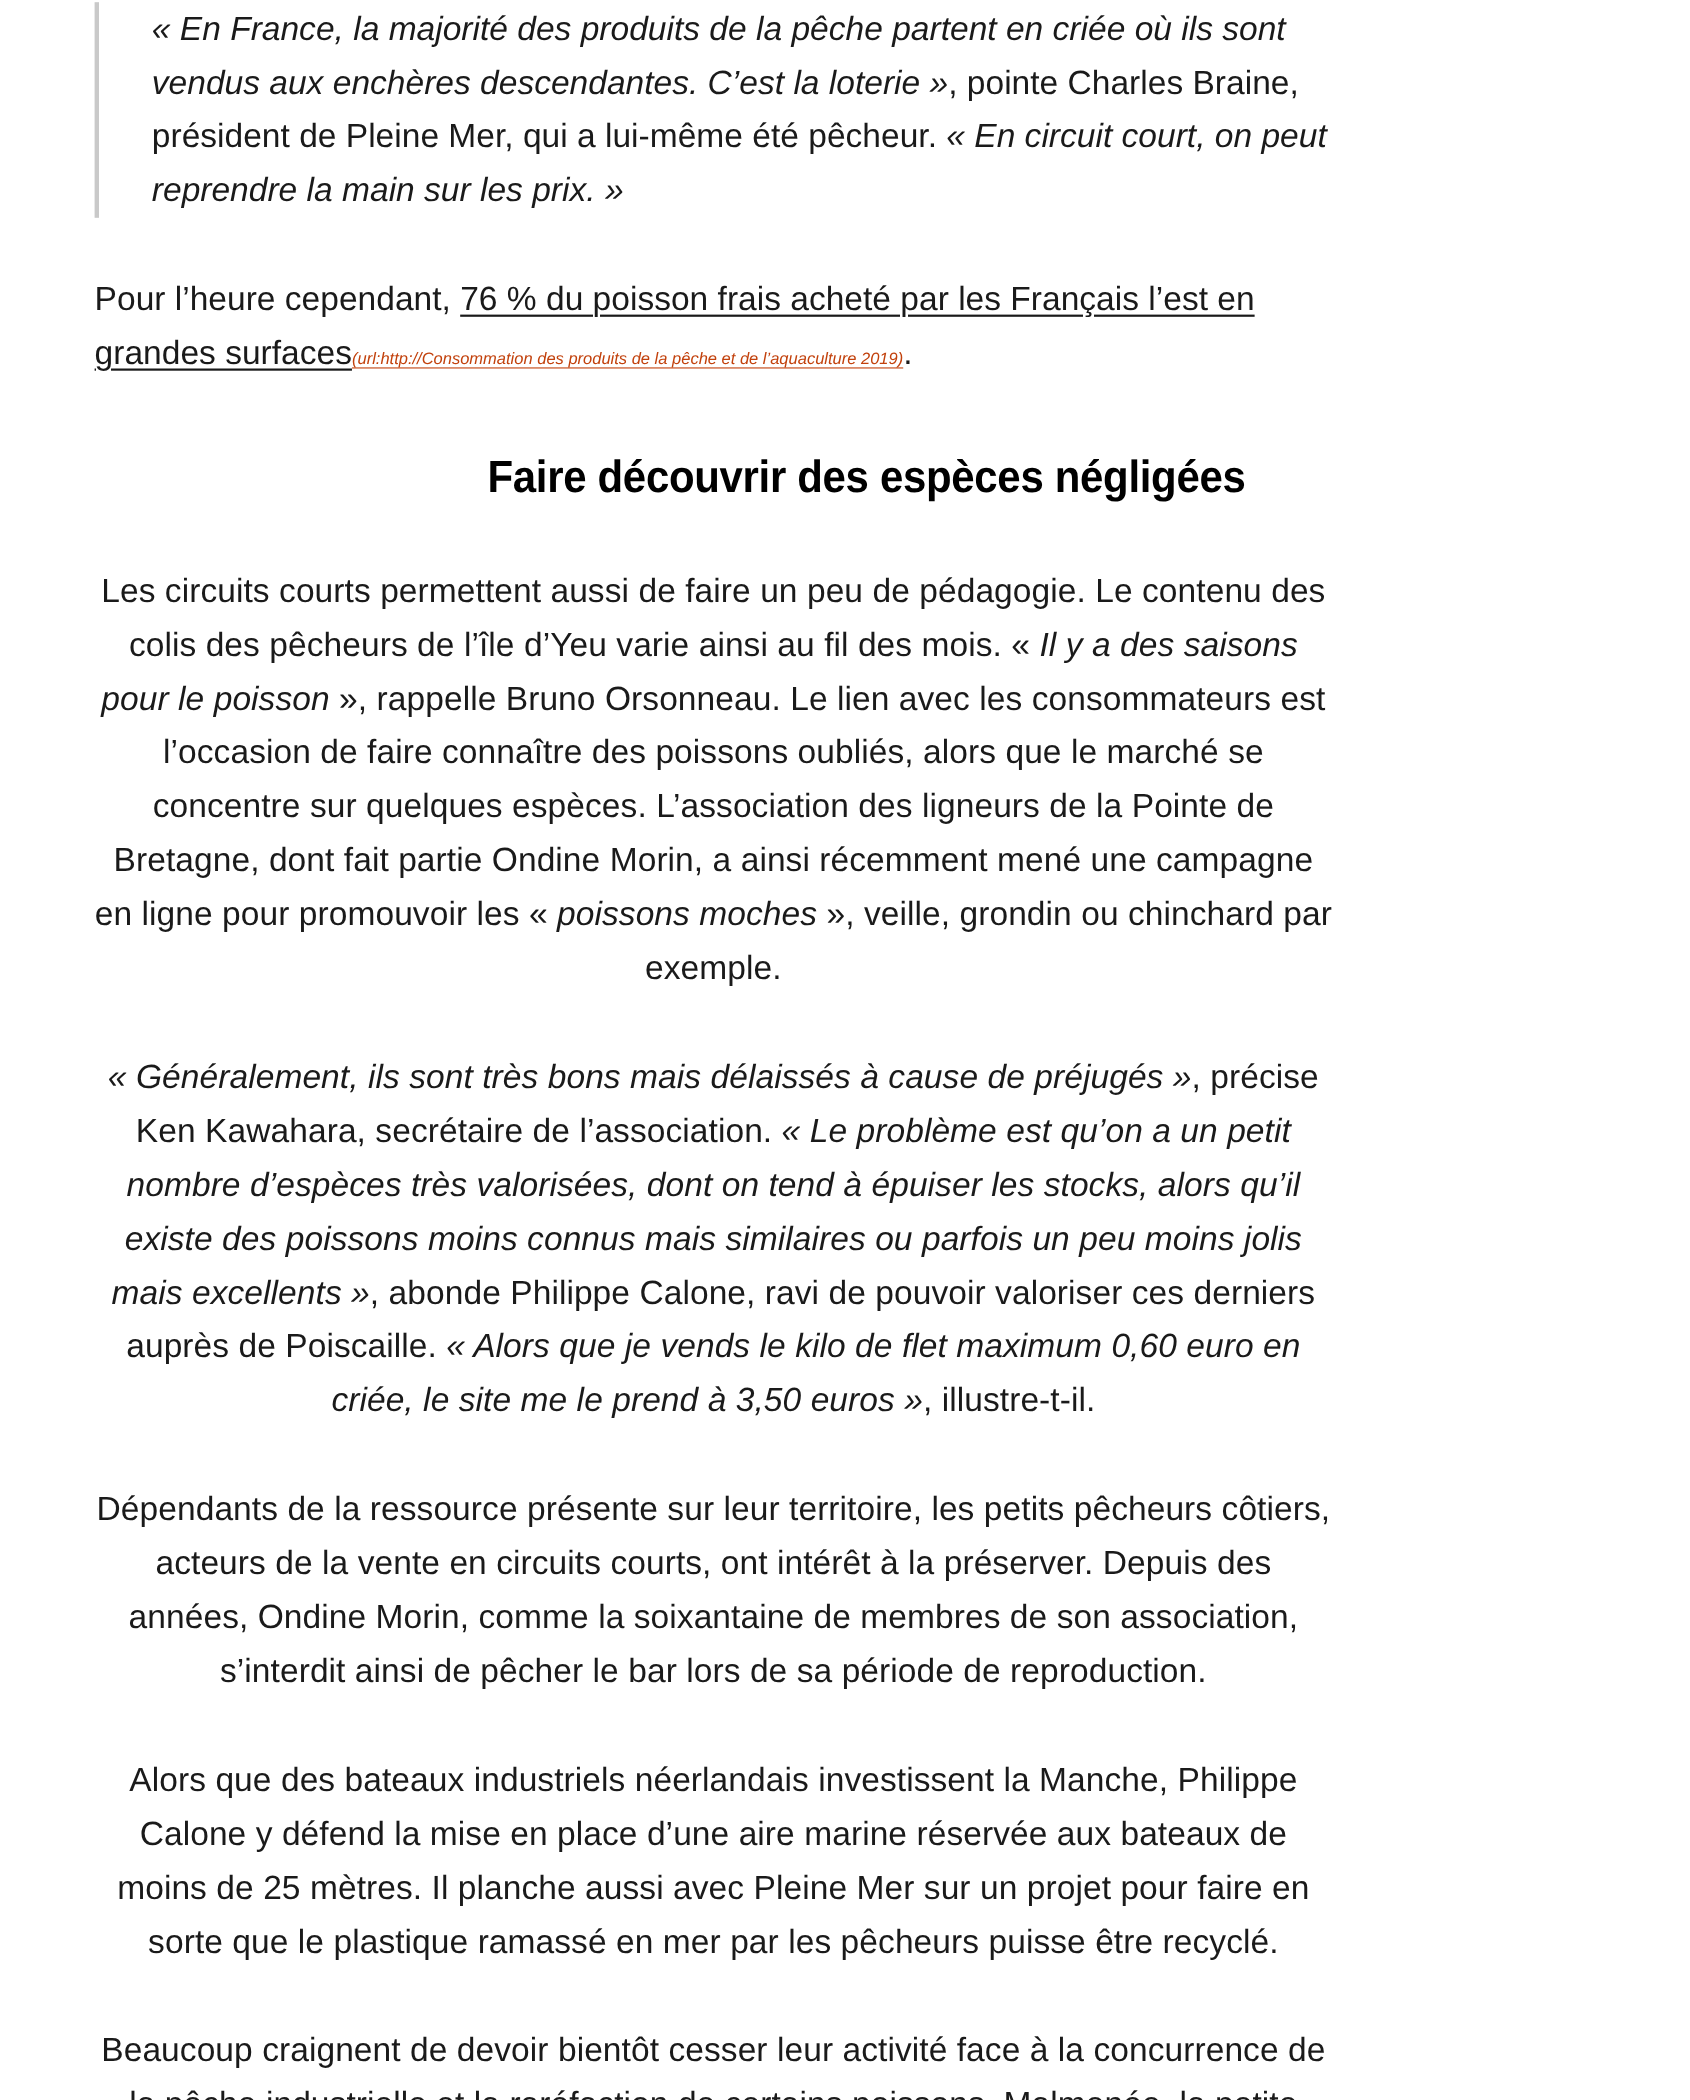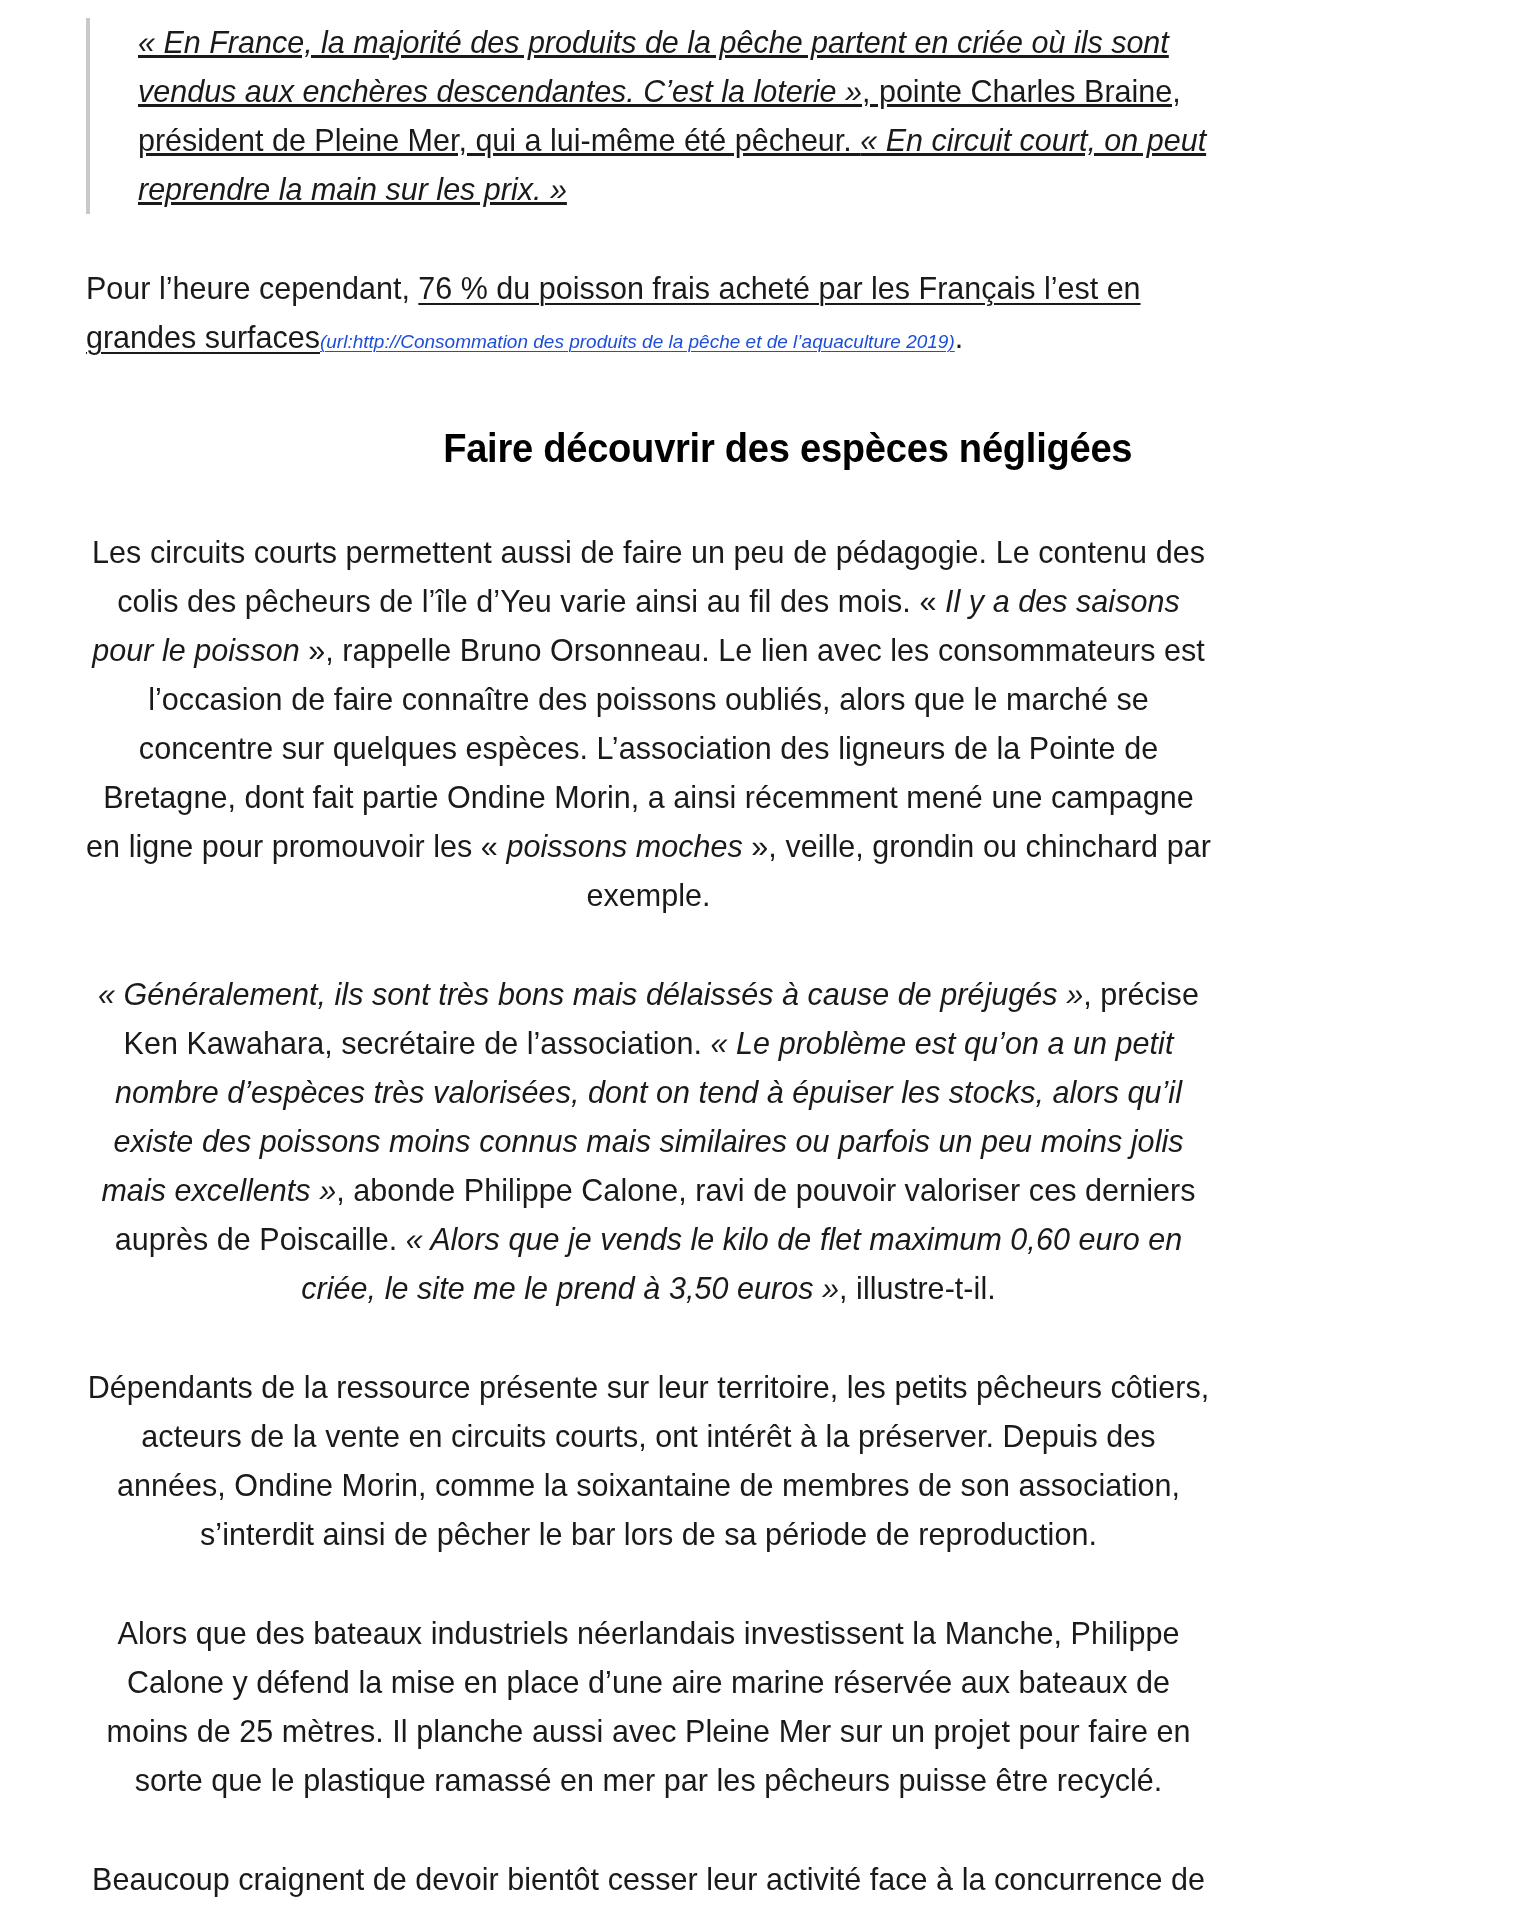--- a/index.html
+++ b/index.html
@@ -28,27 +28,26 @@
     width: 1125px;
     margin: 0 0 0 86px;
     padding-top: 2px;
     box-sizing: border-box;
   }
 
   
   .blockquote {
     border-left: 4px solid #c9c9c9;
     padding: 0 0 0 48px;
-    margin: 16px 0 0 0;
+    margin: 0 0 0 0;
     font-style: italic;
     font-size: 30.5px;
     line-height: 49px;
     color: #1a1a1a;
     font-weight: 400;
-    text-decoration: underline;
   }
   .blockquote .roman {
     font-style: normal;
   }
 
   
   p.body {
     font-size: 30.5px;
     line-height: 49px;
     margin: 0;
@@ -69,25 +68,25 @@
     margin: 0;
   }
   a.inline-link {
     color: #1a1a1a;
     text-decoration: underline;
     text-underline-offset: 4px;
     text-decoration-thickness: 1.6px;
   }
   .url-note {
     font-style: italic;
-    font-size: 19px;
+    font-size: 15px;
     text-decoration: underline;
     text-underline-offset: 3px;
     text-decoration-thickness: 1.3px;
-    color: #1d4ed8;
+    color: #c2410c;
   }
 
   
   h2.section-heading {
     font-family: "Liberation Sans Narrow", "Liberation Sans", sans-serif;
     font-weight: 700;
     font-size: 41px;
     line-height: 52px;
     letter-spacing: -0.3px;
     margin: 0;

